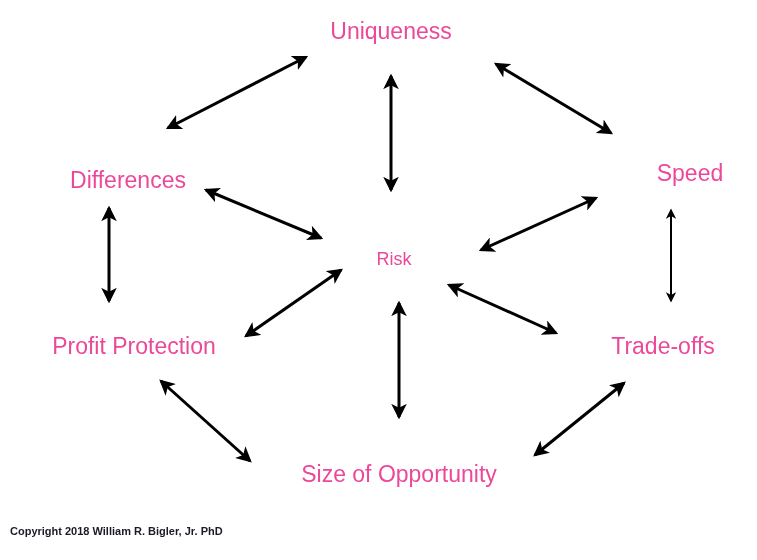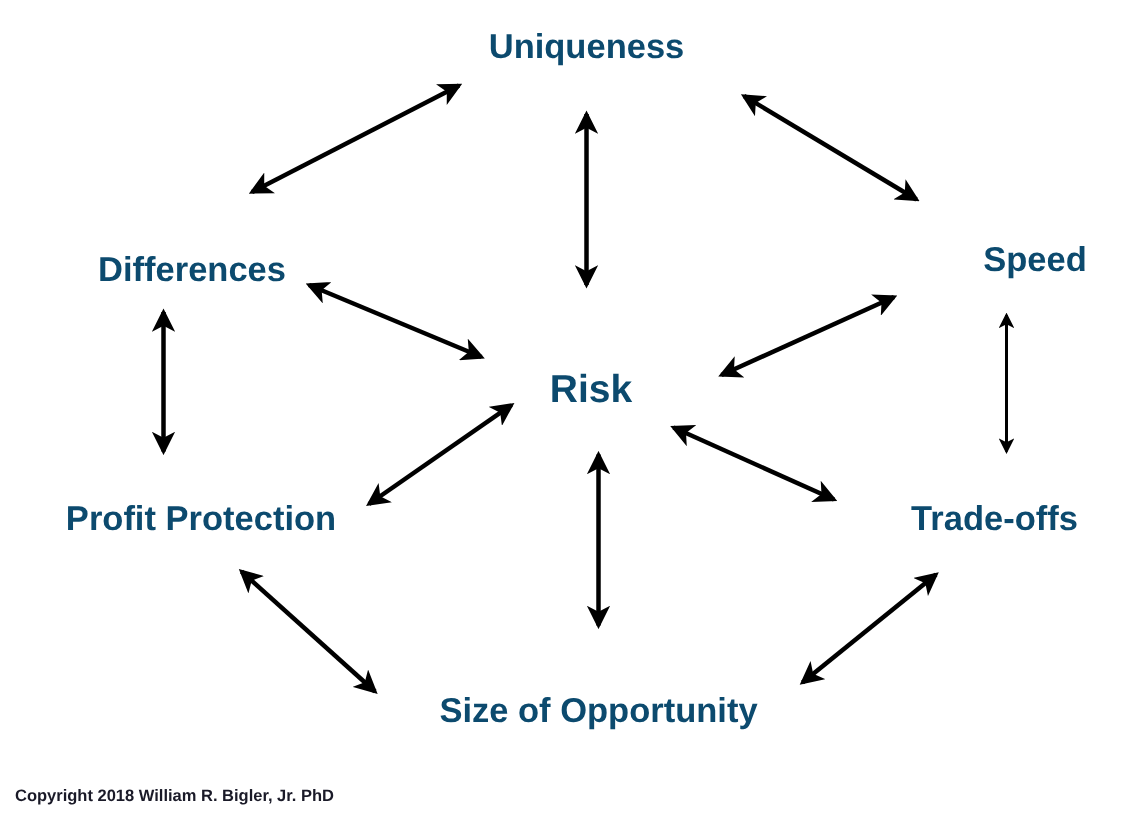--- a/index.html
+++ b/index.html
@@ -21,37 +21,37 @@
   #arrow-layer {
     position: absolute;
     left: 0;
     top: 0;
     width: 757px;
     height: 560px;
   }
   .node-label {
     position: absolute;
     font-family: "Liberation Sans", sans-serif;
-    font-weight: bold;
-    color: #0c4a6e;
+    font-weight: normal;
+    color: #ec4899;
     white-space: nowrap;
     line-height: 1;
     transform: translate(-50%, -50%);
     text-align: center;
   }
   .node-uniqueness,
   .node-differences,
   .node-speed,
   .node-profit-protection,
   .node-trade-offs,
   .node-size-of-opportunity {
     font-size: 23px;
   }
   .node-risk {
-    font-size: 26px;
+    font-size: 18px;
   }
   .copyright {
     position: absolute;
     left: 10px;
     top: 525px;
     font-family: "Liberation Sans", sans-serif;
     font-weight: bold;
     font-size: 11px;
     color: #1a1a28;
     white-space: nowrap;

